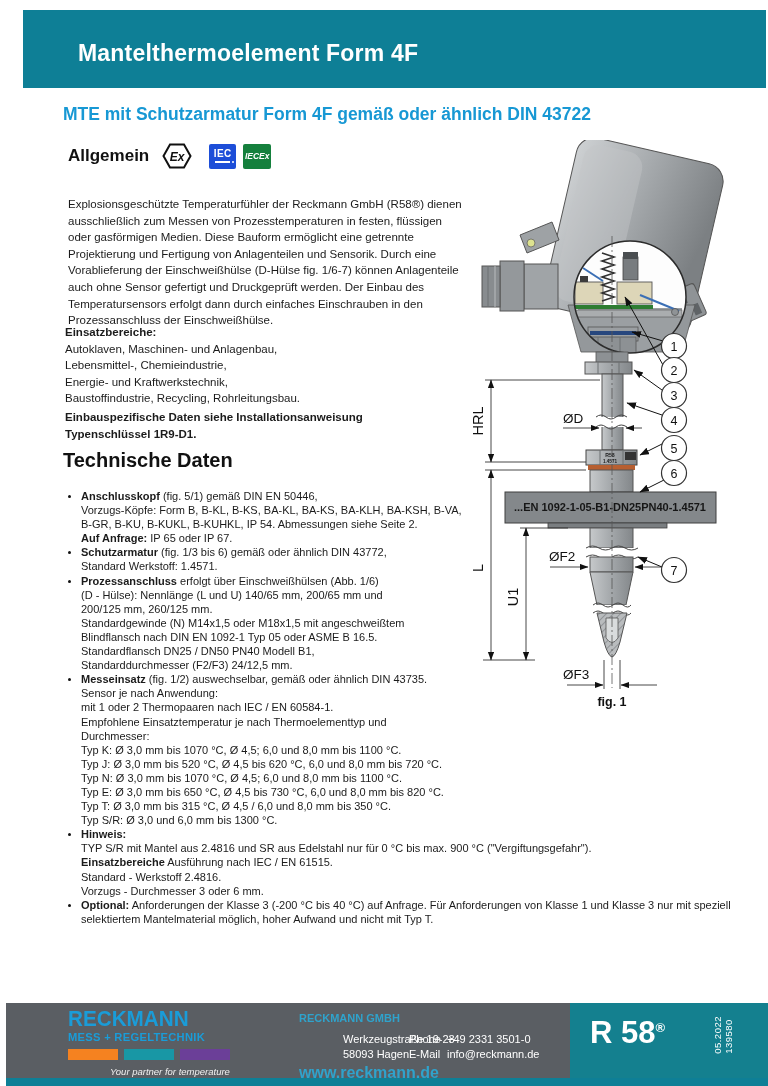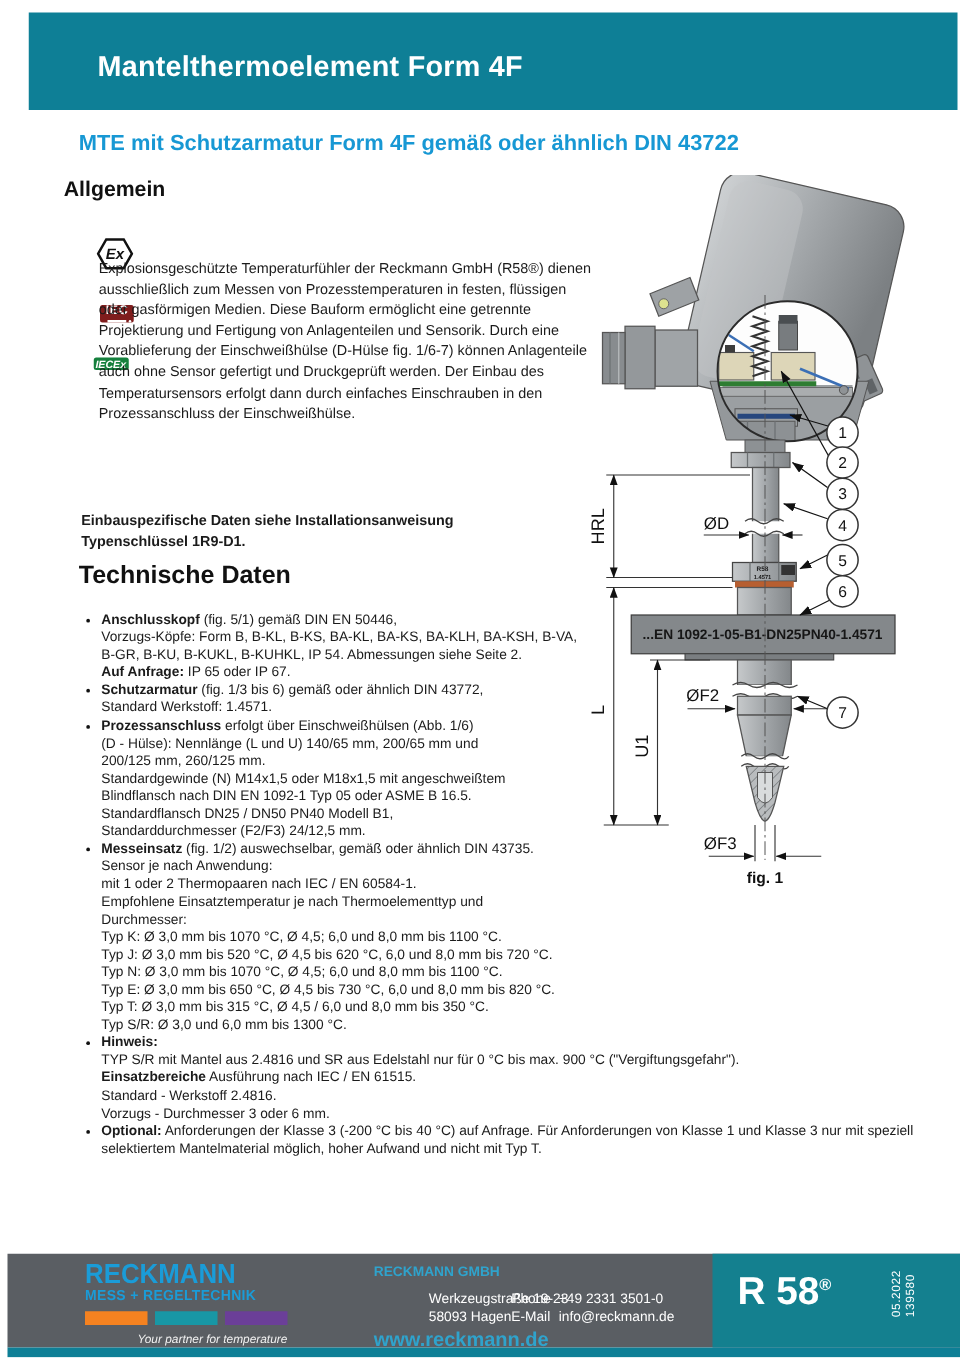--- a/index.html
+++ b/index.html
@@ -2,31 +2,31 @@
 <html><head>
 <meta charset="utf-8">
 <style>
   html,body{margin:0;padding:0;background:#ffffff;}
   .page{position:relative;width:768px;height:1086px;background:#fff;overflow:hidden;
         font-family:"Liberation Sans",sans-serif;color:#1b1b1b;}
   
   .header-band{position:absolute;left:13px;top:10px;width:743px;height:78px;background:#0E7F96;margin-left:10px;}
   .header-band h1{margin:0;padding:30px 0 0 55px;font-size:23px;font-weight:700;color:#fff;letter-spacing:.2px;}
   .subtitle{position:absolute;left:63px;top:104px;margin:0;font-size:17.5px;font-weight:700;color:#1798D4;}
-  .allgemein-row{position:absolute;left:51px;top:142px;display:flex;align-items:center;gap:28px;height:28px;flex-direction:column;}
+  .allgemein-row{position:absolute;left:68px;top:142px;display:flex;align-items:center;gap:13px;height:28px;}
   .allgemein{font-size:17px;font-weight:700;color:#111;}
   .logo-box{display:inline-flex;align-items:center;justify-content:center;}
-  .iec-box{width:27px;height:25px;background:#7f1d1d;border-radius:2px;flex-direction:column;margin-left:4px;}
+  .iec-box{width:27px;height:25px;background:#1d4ed8;border-radius:2px;flex-direction:column;margin-left:4px;}
   .iec-box .iec-t{color:#fff;font-weight:700;font-size:10px;line-height:10px;letter-spacing:.5px;}
   .iec-box .iec-u{width:15px;height:2px;background:#fff;margin-top:2px;position:relative;}
   .iec-box .iec-u::after{content:"";position:absolute;right:-4px;top:0;width:2px;height:2px;background:#fff;border-radius:50%;}
   .iecex-box{width:28px;height:25px;background:#15803d;border-radius:2px;margin-left:-6px;}
   .iecex-box span{color:#fff;font-weight:700;font-style:italic;font-size:8.5px;}
   
-  .intro{position:absolute;left:63px;top:191px;width:398px;margin:16px;font-size:11.5px;line-height:16.6px;}
+  .intro{position:absolute;left:63px;top:191px;width:398px;margin:5px;font-size:11.5px;line-height:16.6px;}
   .einsatz{position:absolute;left:63px;top:324px;font-size:11.5px;line-height:16.6px;}
   .einsatz .lbl{font-weight:700;}
   .einsatz div{padding-left:2px;}
   .install-note{position:absolute;left:65px;top:409px;font-size:11.5px;line-height:16.6px;font-weight:700;}
   .tech-heading{position:absolute;left:63px;top:449px;margin:0;font-size:20px;font-weight:700;color:#111;}
   ul.tech-list{position:absolute;left:66px;top:489px;width:698px;margin:0;padding:0 0 0 15px;
                font-size:11px;line-height:14.1px;list-style:disc outside;}
   ul.tech-list li{margin:0;padding:0;}
   ul.tech-list li::marker{color:#111;font-size:10px;}
   .tline .b{font-weight:700;}
@@ -79,20 +79,27 @@
       <span class="iec-t">IEC</span>
       <span class="iec-u"></span>
     </span>
     <span class="logo-box iecex-box">
       <span>IECEx</span>
     </span>
   </div>
 
   <p class="intro">Explosionsgeschützte Temperaturfühler der Reckmann GmbH (R58®) dienen ausschließlich zum Messen von Prozesstemperaturen in festen, flüssigen oder gasförmigen Medien. Diese Bauform ermöglicht eine getrennte Projektierung und Fertigung von Anlagenteilen und Sensorik. Durch eine Vorablieferung der Einschweißhülse (D-Hülse fig. 1/6-7) können Anlagenteile auch ohne Sensor gefertigt und Druckgeprüft werden. Der Einbau des Temperatursensors erfolgt dann durch einfaches Einschrauben in den Prozessanschluss der Einschweißhülse.</p>
 
+  <div class="einsatz">
+    <div class="lbl">Einsatzbereiche:</div>
+    <div>Autoklaven, Maschinen- und Anlagenbau,</div>
+    <div>Lebensmittel-, Chemieindustrie,</div>
+    <div>Energie- und Kraftwerkstechnik,</div>
+    <div>Baustoffindustrie, Recycling, Rohrleitungsbau.</div>
+  </div>
 
   <div class="install-note">
     <div>Einbauspezifische Daten siehe Installationsanweisung</div>
     <div>Typenschlüssel 1R9-D1.</div>
   </div>
 
   <h3 class="tech-heading">Technische Daten</h3>
 
   <ul class="tech-list" id="tech-list">
       <li>

